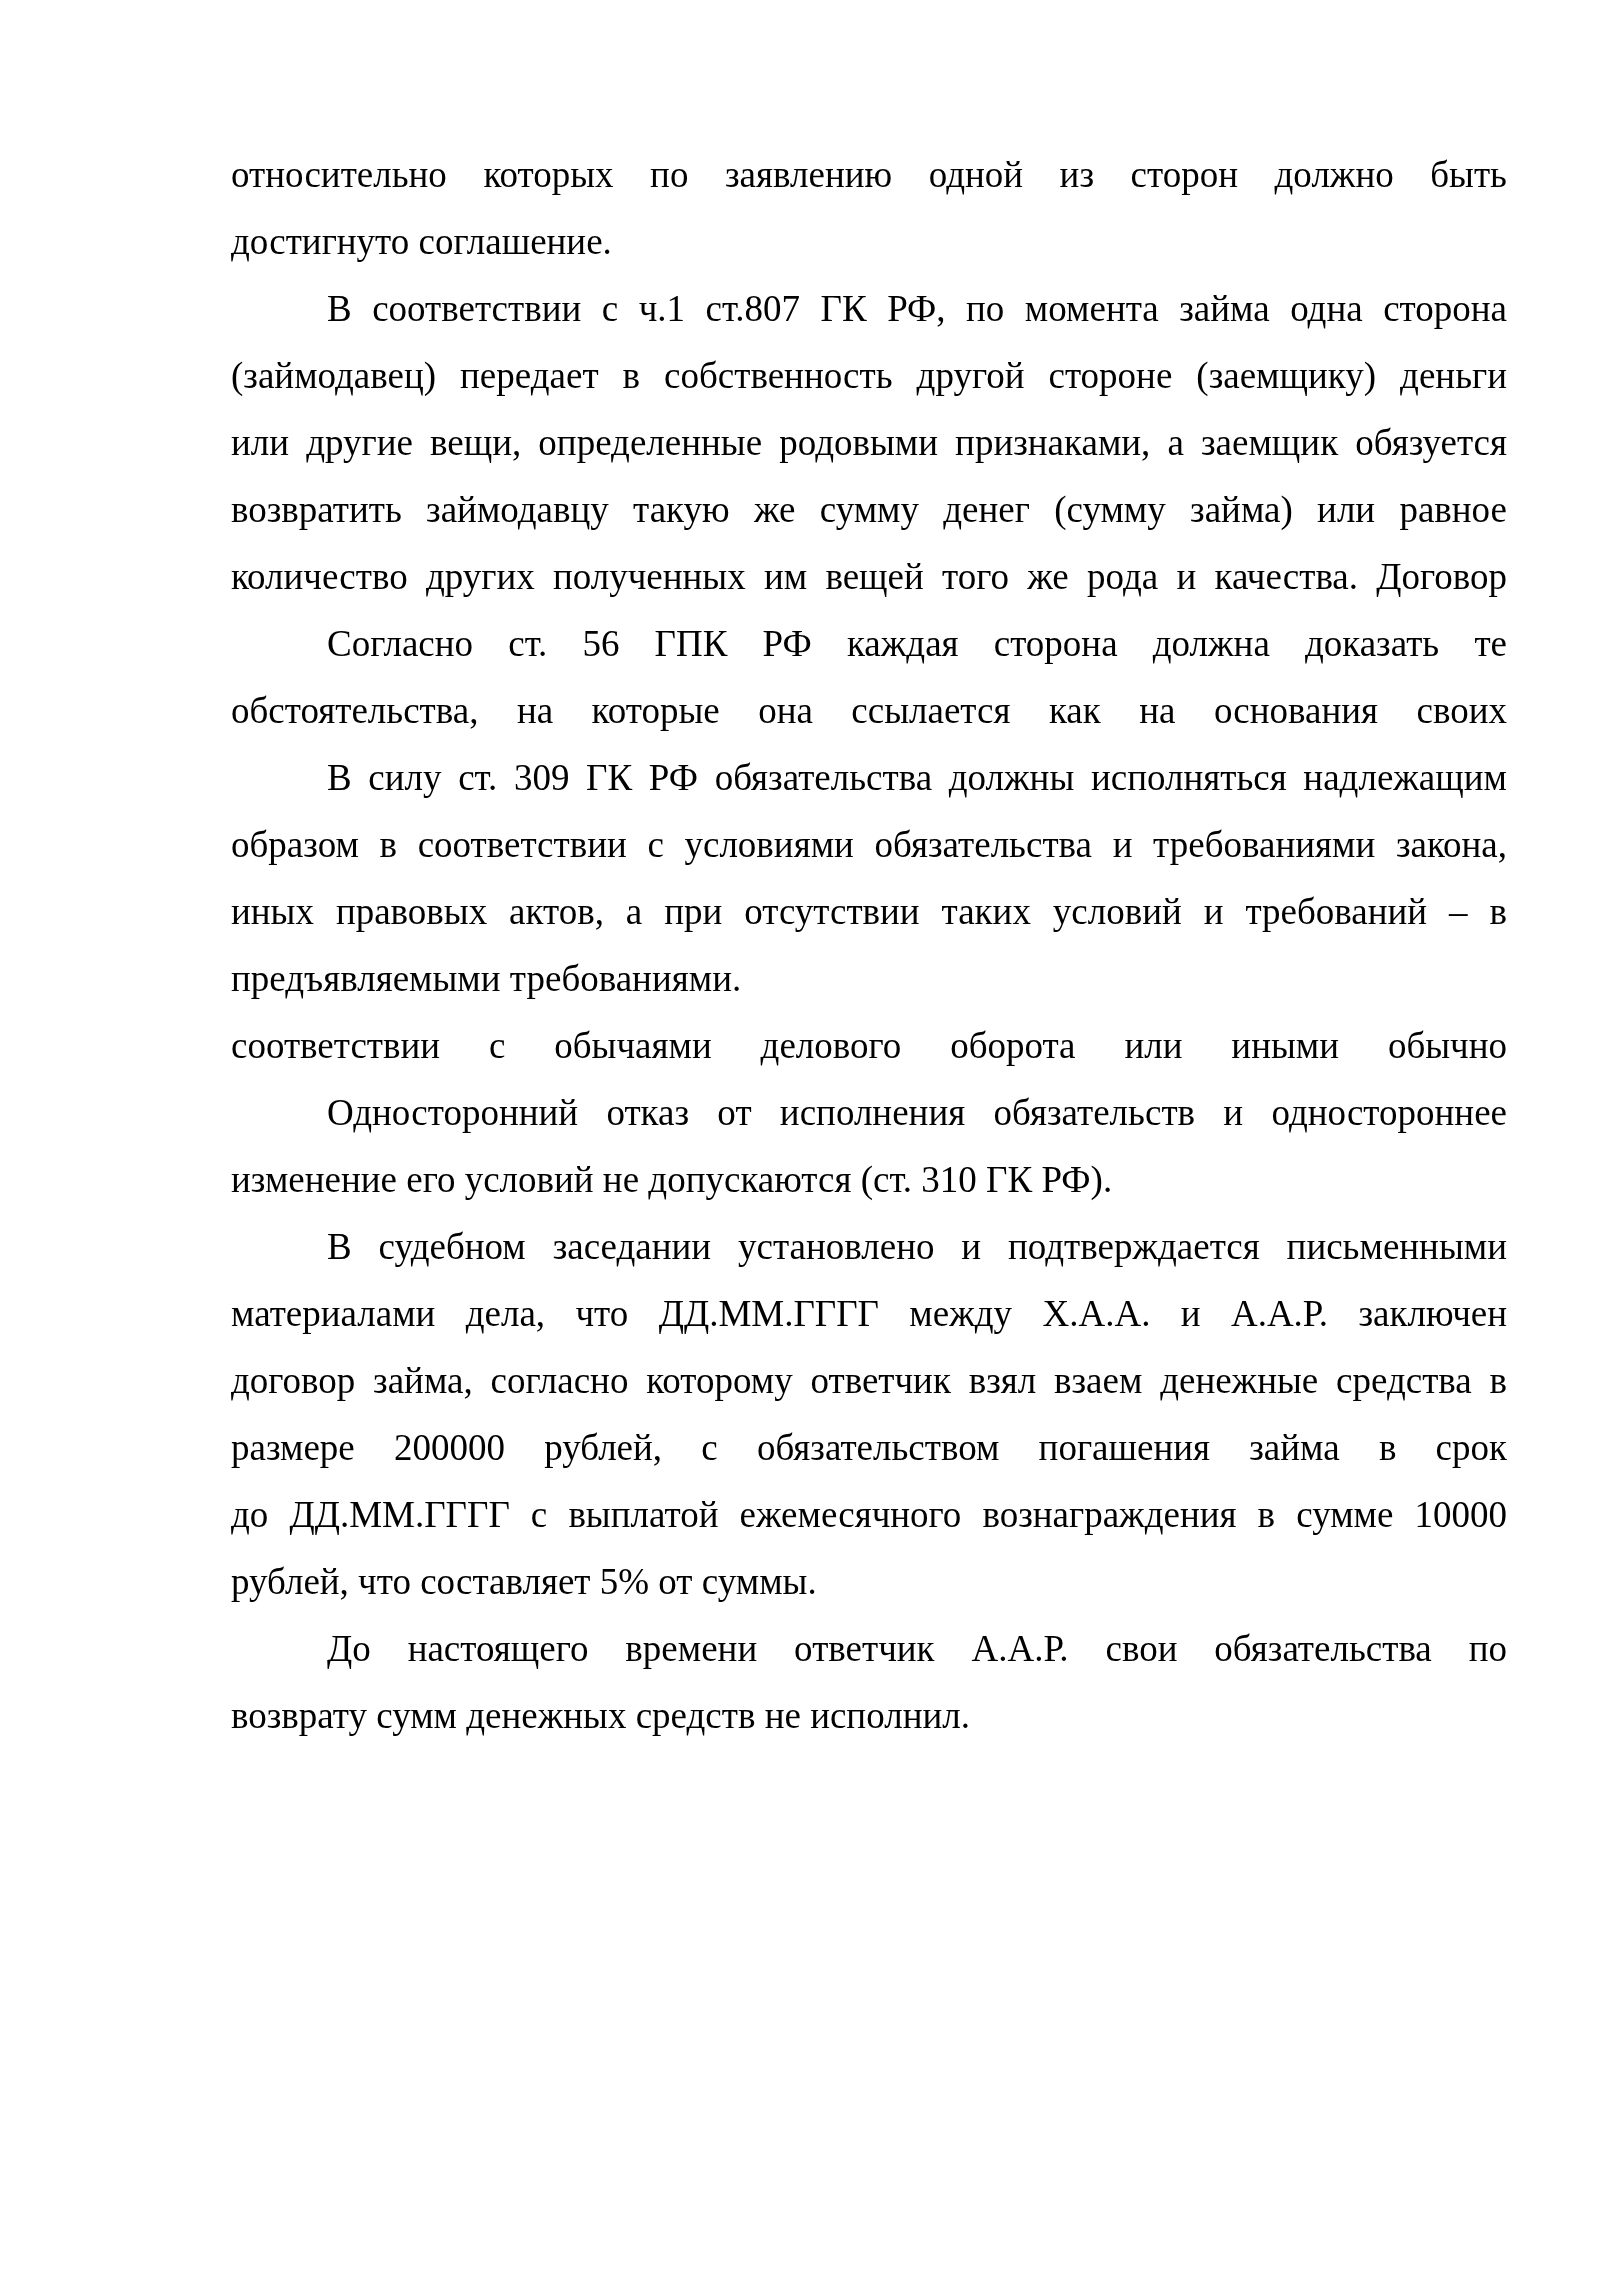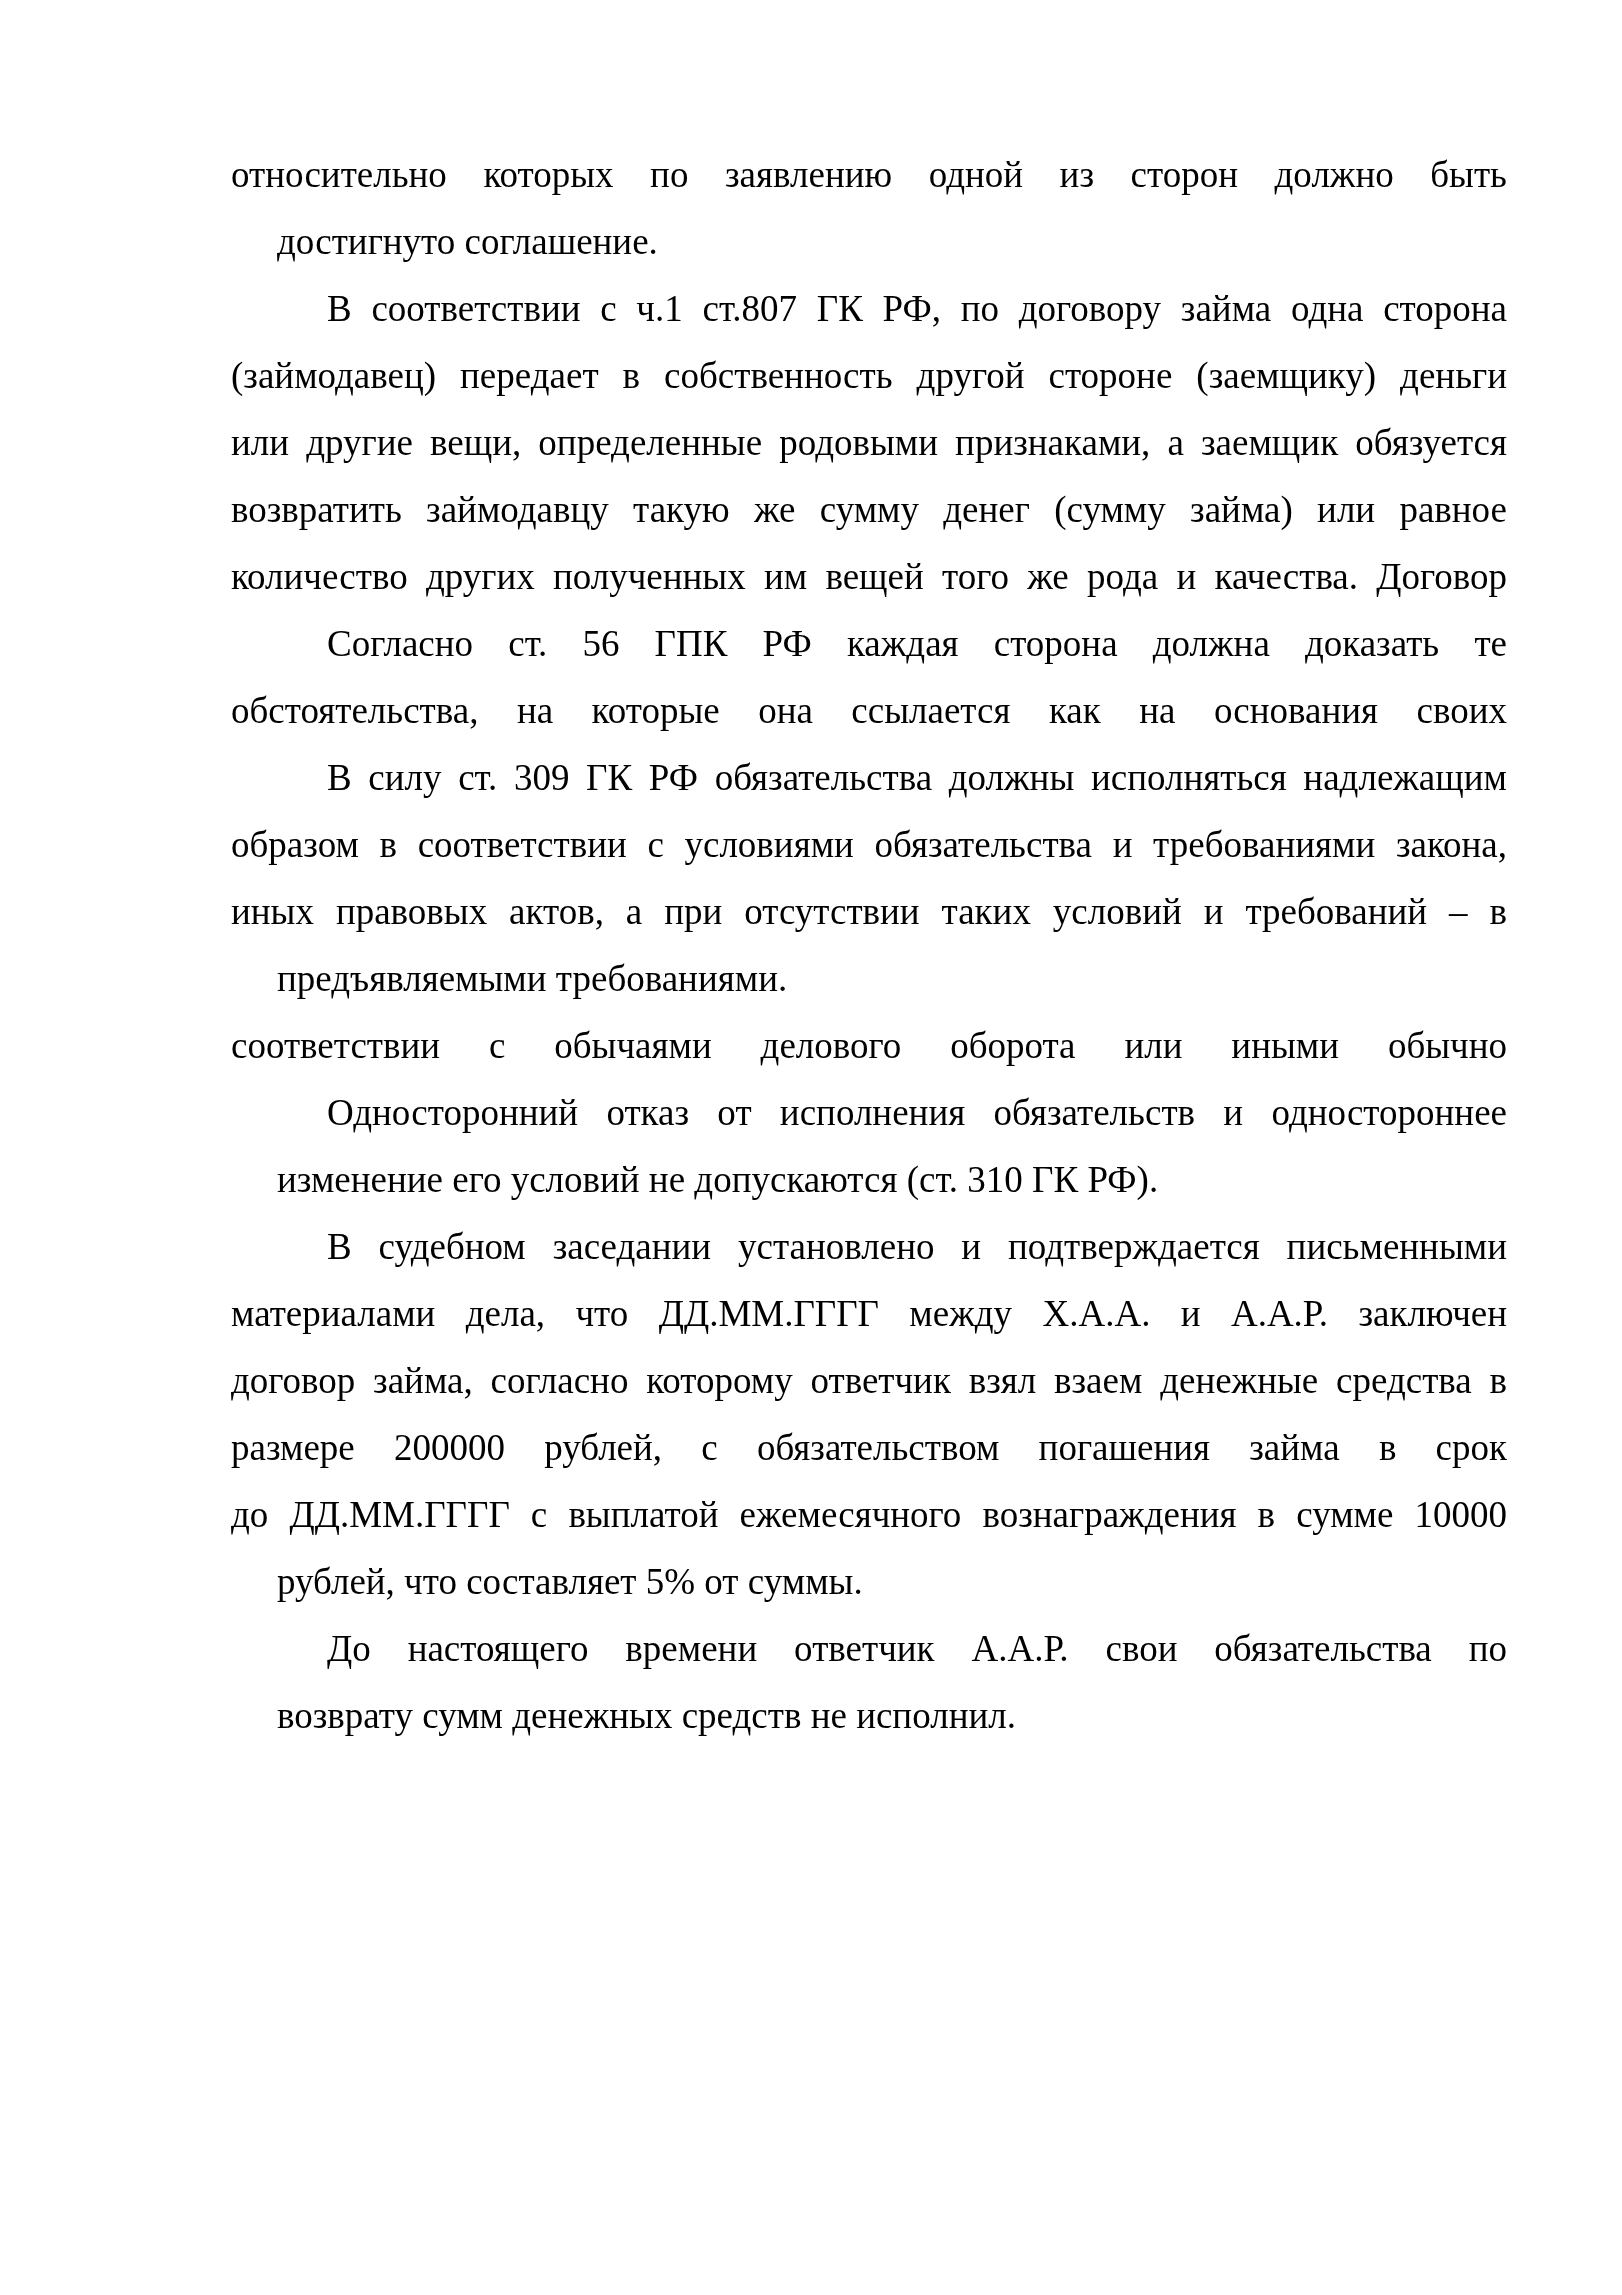--- a/index.html
+++ b/index.html
@@ -34,37 +34,36 @@
   .line {
     height: 67px;
     line-height: 67px;
     text-align: justify;
     text-align-last: justify;
     white-space: normal;
     overflow: visible;
   }
   .line.last {
     text-align-last: left;
-    margin-left: 46px;
   }
   .line.indent {
     padding-left: 96px;
   }
 </style>
 </head>
 <body>
 
 <div class="page" style="background: rgb(255, 255, 255);">
   <div class="text-block" id="text-block" style="color: rgb(0, 0, 0);">
       <div class="paragraph">
         <div class="line">относительно которых по заявлению одной из сторон должно быть</div>
         <div class="line last">достигнуто соглашение.</div>
       </div>
       <div class="paragraph">
-        <div class="line indent">В соответствии с ч.1 ст.807 ГК РФ, по договору займа одна сторона</div>
+        <div class="line indent">В соответствии с ч.1 ст.807 ГК РФ, по момента займа одна сторона</div>
         <div class="line">(займодавец) передает в собственность другой стороне (заемщику) деньги</div>
         <div class="line">или другие вещи, определенные родовыми признаками, а заемщик обязуется</div>
         <div class="line">возвратить займодавцу такую же сумму денег (сумму займа) или равное</div>
         <div class="line">количество других полученных им вещей того же рода и качества. Договор</div>
       </div>
       <div class="paragraph">
         <div class="line indent">Согласно ст. 56 ГПК РФ каждая сторона должна доказать те</div>
         <div class="line">обстоятельства, на которые она ссылается как на основания своих</div>
       </div>
       <div class="paragraph">

